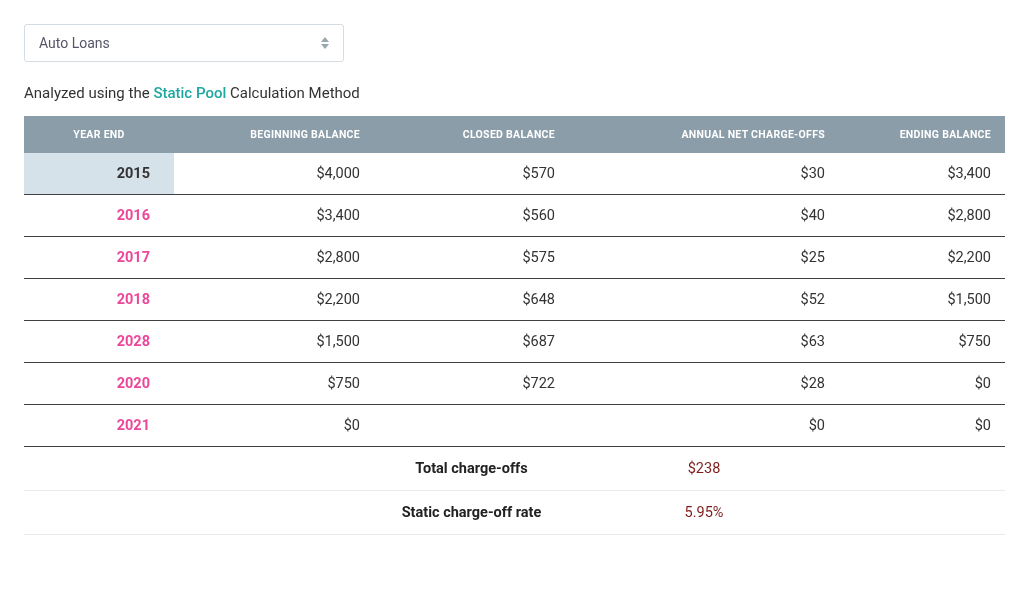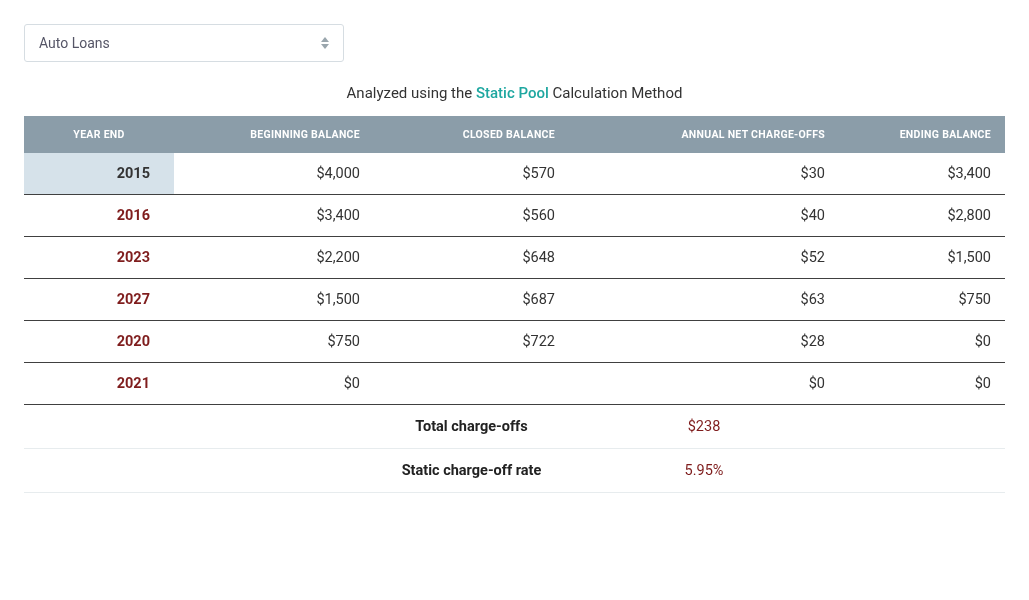--- a/index.html
+++ b/index.html
@@ -30,21 +30,20 @@
     .dropdown-arrows {
       display: flex;
       flex-direction: column;
       line-height: 0;
       gap: 2px;
     }
     .analyzed-line {
       font-size: 15px;
       color: #333;
       margin-bottom: 14px;
-      text-align: center;
     }
     .static-pool {
       color: #1ea7a0;
       font-weight: 500;
     }
     table {
       width: 100%;
       border-collapse: collapse;
     }
     thead th {
@@ -73,21 +72,21 @@
       font-weight: 700;
       background: #fff;
       width: 150px;
       padding-right: 24px;
     }
     tbody tr.selected td.year-cell {
       background: #d6e2ea;
       color: #333;
     }
     tbody tr.dim td.year-cell {
-      color: #7f1d1d;
+      color: #ec4899;
     }
     .summary-row td {
       border-bottom: 1px solid #e7ecee;
       padding: 13px 14px;
       font-size: 14.5px;
     }
     .summary-label {
       text-align: center;
       font-weight: 700;
       color: #222;
@@ -142,28 +141,35 @@
         <td>$3,400</td>
       </tr>
       <tr class="dim">
         <td class="year-cell">2016</td>
         <td>$3,400</td>
         <td>$560</td>
         <td>$40</td>
         <td>$2,800</td>
       </tr>
       <tr class="dim">
-        <td class="year-cell">2023</td>
+        <td class="year-cell">2017</td>
+        <td>$2,800</td>
+        <td>$575</td>
+        <td>$25</td>
+        <td>$2,200</td>
+      </tr>
+      <tr class="dim">
+        <td class="year-cell">2018</td>
         <td>$2,200</td>
         <td>$648</td>
         <td>$52</td>
         <td>$1,500</td>
       </tr>
       <tr class="dim">
-        <td class="year-cell">2027</td>
+        <td class="year-cell">2028</td>
         <td>$1,500</td>
         <td>$687</td>
         <td>$63</td>
         <td>$750</td>
       </tr>
       <tr class="dim">
         <td class="year-cell">2020</td>
         <td>$750</td>
         <td>$722</td>
         <td>$28</td>

